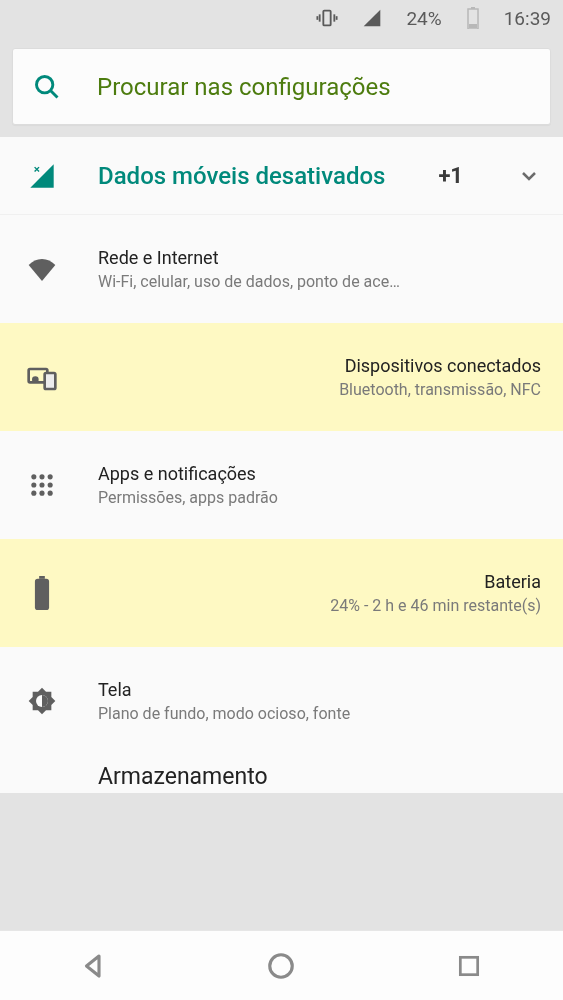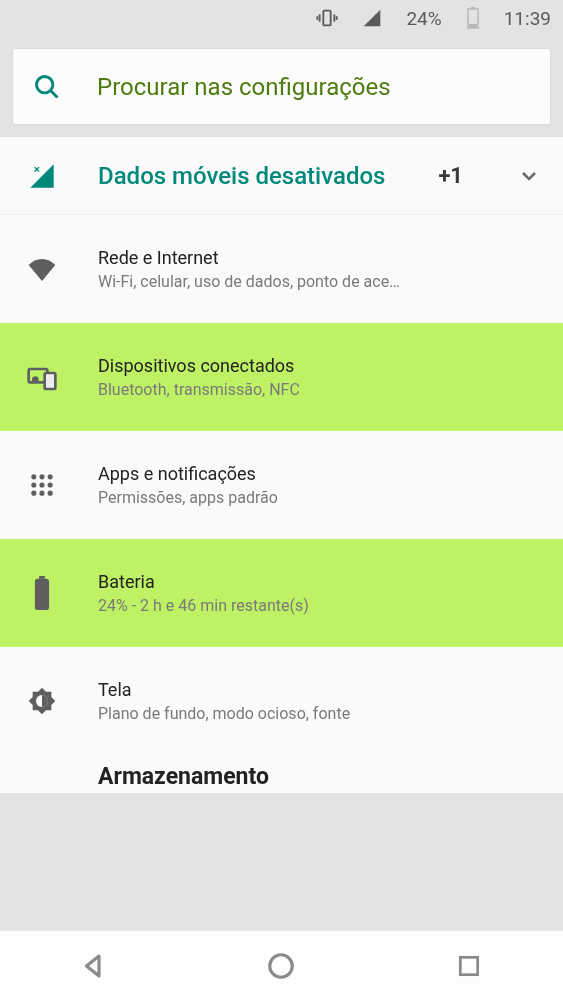--- a/index.html
+++ b/index.html
@@ -6,30 +6,30 @@
   body { width: 563px; height: 1000px; background: #e3e3e3; display: flex; flex-direction: column; overflow: hidden; }
   .status-bar { height: 36px; background: #e3e3e3; display: flex; align-items: center; justify-content: flex-end; padding: 0 12px; gap: 8px; font-size: 19px; color: #5a5a5a; font-weight: 400; }
   .status-icons { display: flex; align-items: center; gap: 24px; }
   .search-card { margin: 12px; background: #fcfcfc; border: 1px solid #dcdcdc; border-radius: 3px; height: 77px; display: flex; align-items: center; padding: 0 20px; gap: 36px; box-shadow: 0 1px 1px rgba(0,0,0,0.04); }
   .search-placeholder { font-size: 24px; color: #4d7c0f; }
   .suggestion-row { background: #fafafa; height: 78px; display: flex; align-items: center; padding: 0 22px; gap: 36px; border-bottom: 1px solid #f0f0f0; }
   .suggestion-text { flex: 1; color: #00897b; font-size: 24px; font-weight: 500; }
   .suggestion-badge { color: #3b3b3b; font-size: 22px; font-weight: 700; margin-right: 18px; }
   .list { flex: 1; overflow: hidden; }
   .item { min-height: 108px; display: flex; align-items: center; padding: 24px 22px; gap: 36px; }
-  .item.alt { background: #bef264; }
+  .item.alt { background: #fef9c3; text-align: right; }
   .item.plain { background: #fafafa; }
   .icon-slot { width: 40px; display: flex; justify-content: center; align-items: center; color: #5f5f5f; }
   .item-text { flex: 1; min-width: 0; }
   .item-title { font-size: 18px; color: #222; margin-bottom: 4px; }
   .item-sub { font-size: 16px; color: #7a7a7a; white-space: nowrap; overflow: hidden; text-overflow: ellipsis; }
   .nav-bar { height: 70px; background: #fdfdfd; border-top: 1px solid #e6e6e6; display: flex; align-items: center; justify-content: space-around; }
   .nav-btn { width: 38px; height: 38px; display: flex; align-items: center; justify-content: center; color: #7a7a7a; }
   .partial-item { height: 38px; display: flex; align-items: flex-start; padding: 8px 22px 0 98px; background: #fafafa; overflow: hidden; }
-  .partial-title { font-size: 23px; color: #222; font-weight: bold; }
+  .partial-title { font-size: 23px; color: #222; }
   svg { display: block; }
 </style>
 </head>
 <body>
 
 <div class="status-bar">
   <div class="status-icons">
     <span>
       <svg width="22" height="22" viewBox="0 0 24 24" fill="none" stroke="#5a5a5a" stroke-width="2">
           <rect x="8" y="4" width="8" height="16" rx="1"></rect>
@@ -45,21 +45,21 @@
         </svg>
     </span>
     <span>24%</span>
     <span>
       <svg width="14" height="22" viewBox="0 0 14 22">
           <rect x="5" y="0" width="4" height="2" fill="#b8b8b8"></rect>
           <rect x="2" y="2" width="10" height="20" fill="none" stroke="#b8b8b8" stroke-width="1.5"></rect>
           <rect x="3" y="17" width="8" height="4" fill="#b8b8b8"></rect>
         </svg>
     </span>
-    <span>11:39</span>
+    <span>16:39</span>
   </div>
 </div>
 
 <div class="search-card">
   <span>
     <svg width="28" height="28" viewBox="0 0 24 24" fill="none" stroke="#00897b" stroke-width="2.5">
         <circle cx="10" cy="10" r="7"></circle>
         <line x1="21" y1="21" x2="15" y2="15"></line>
       </svg>
   </span>

